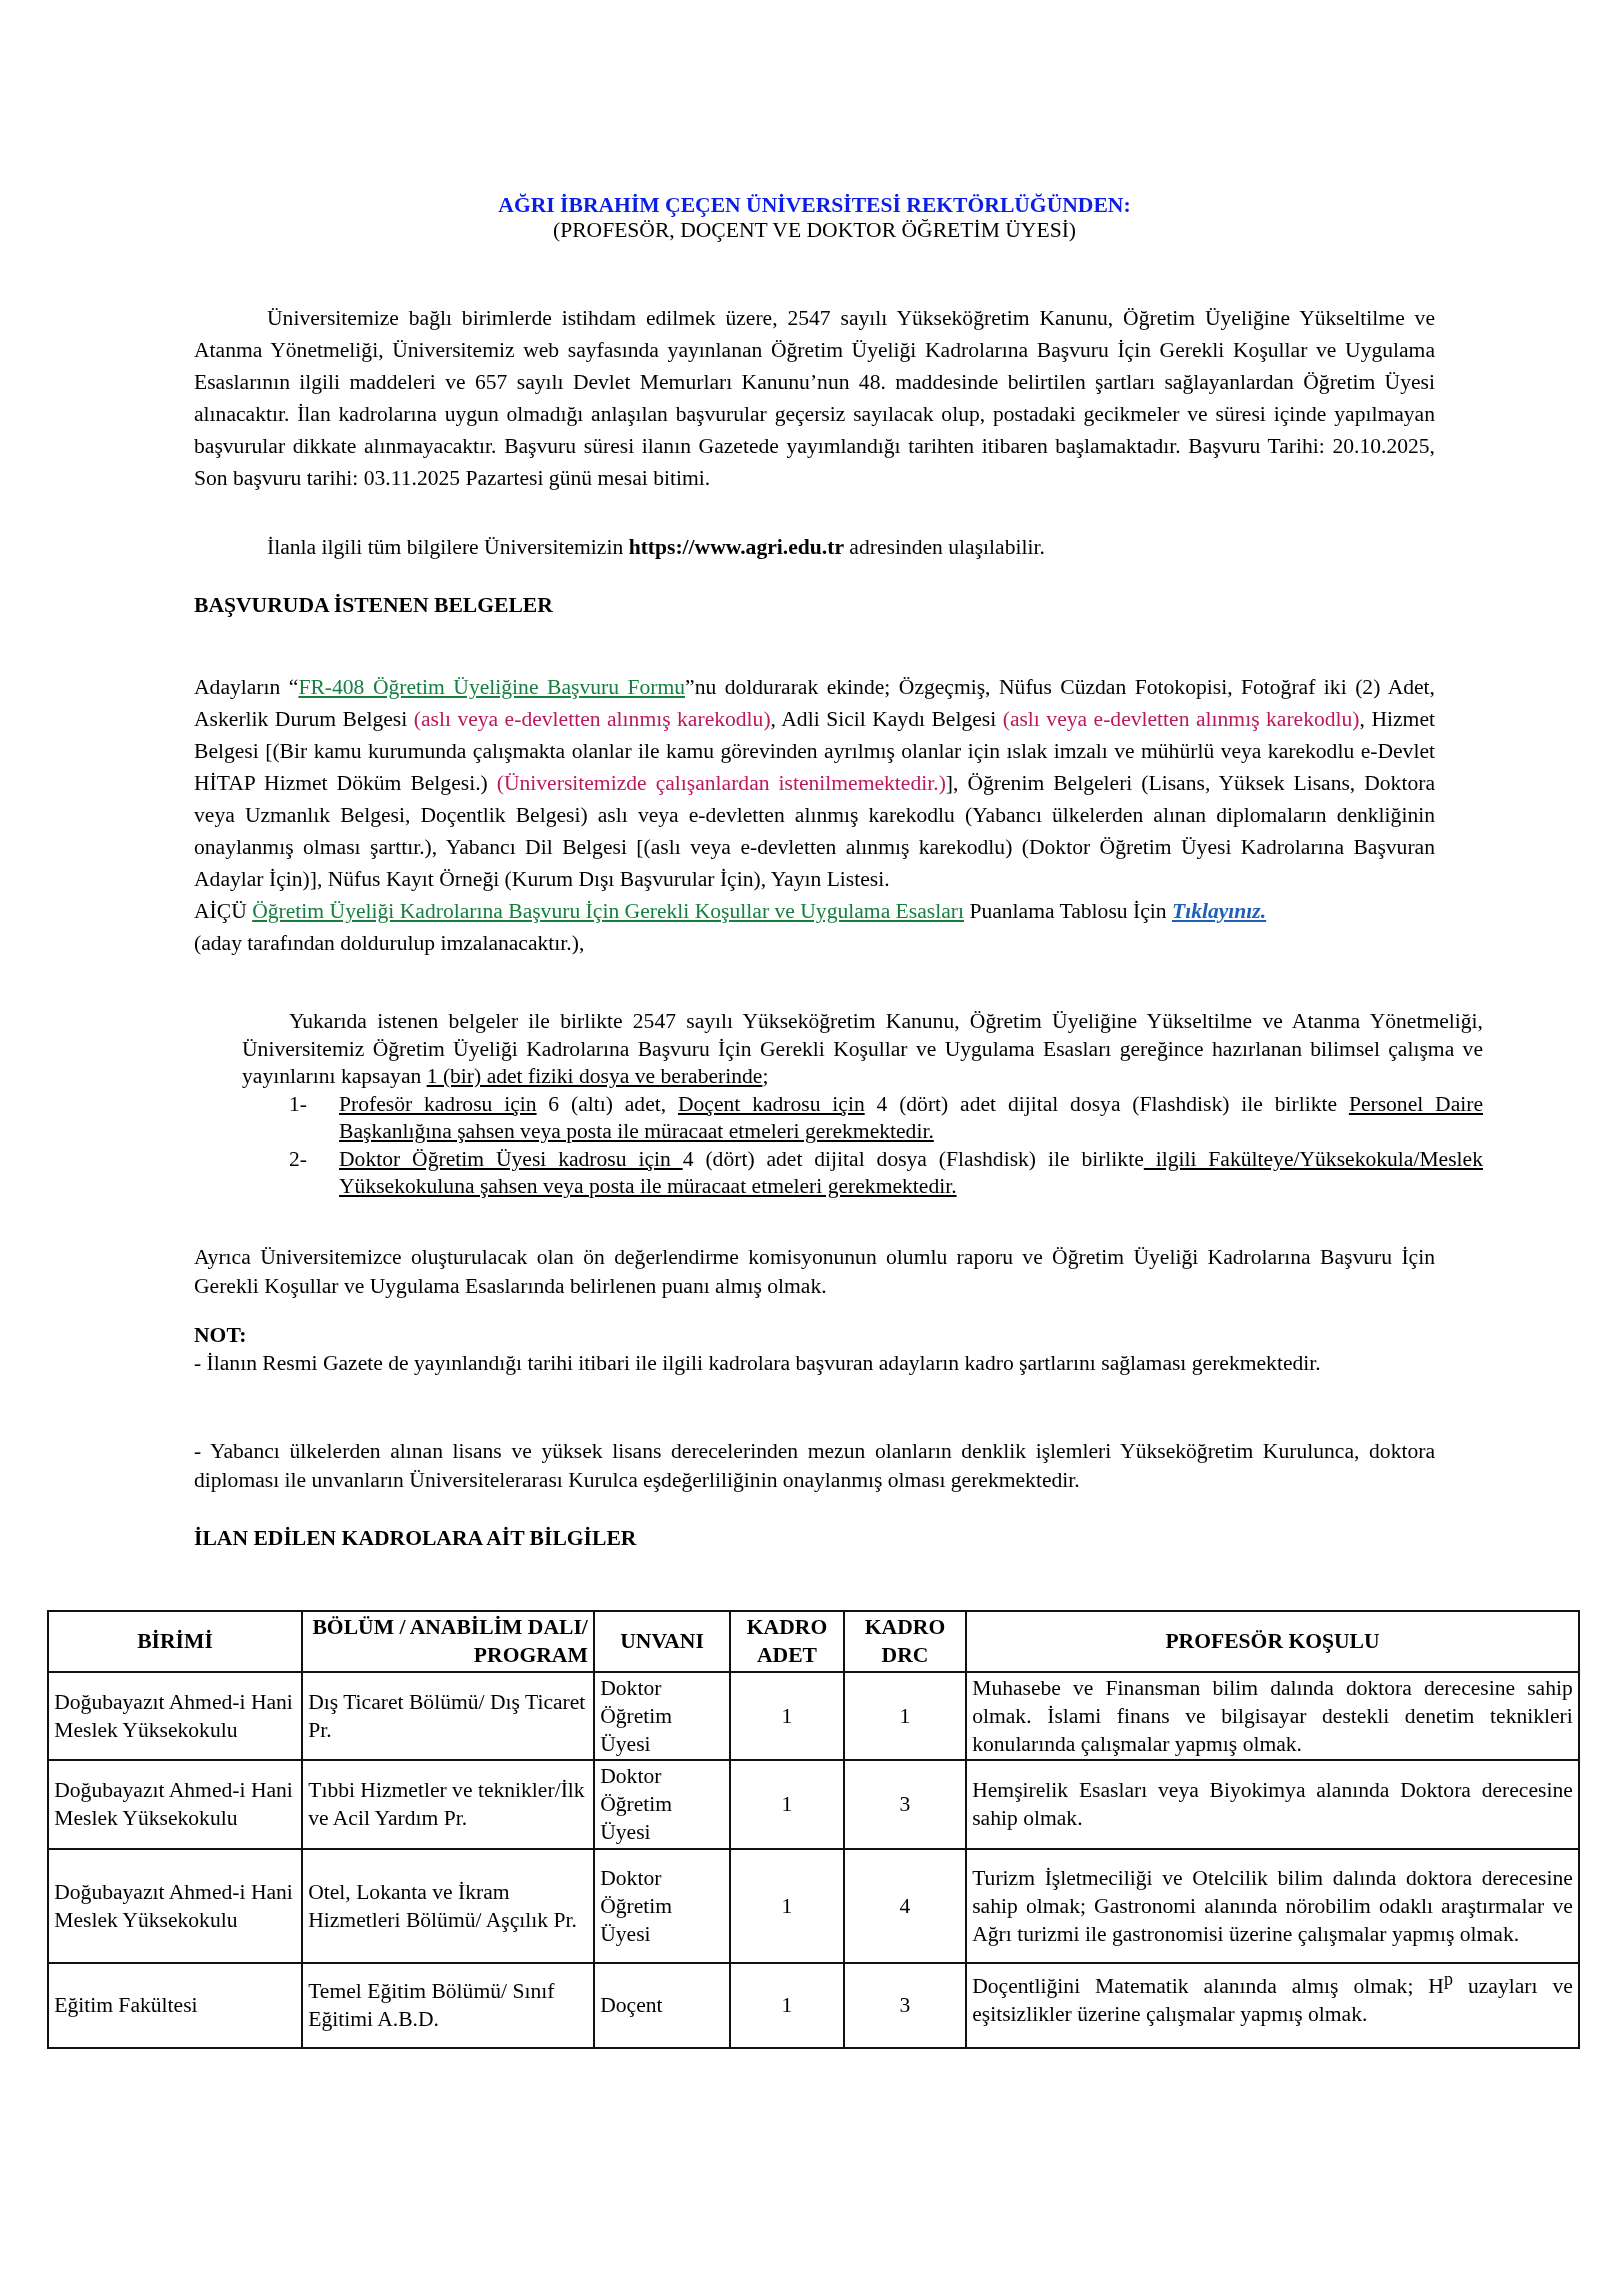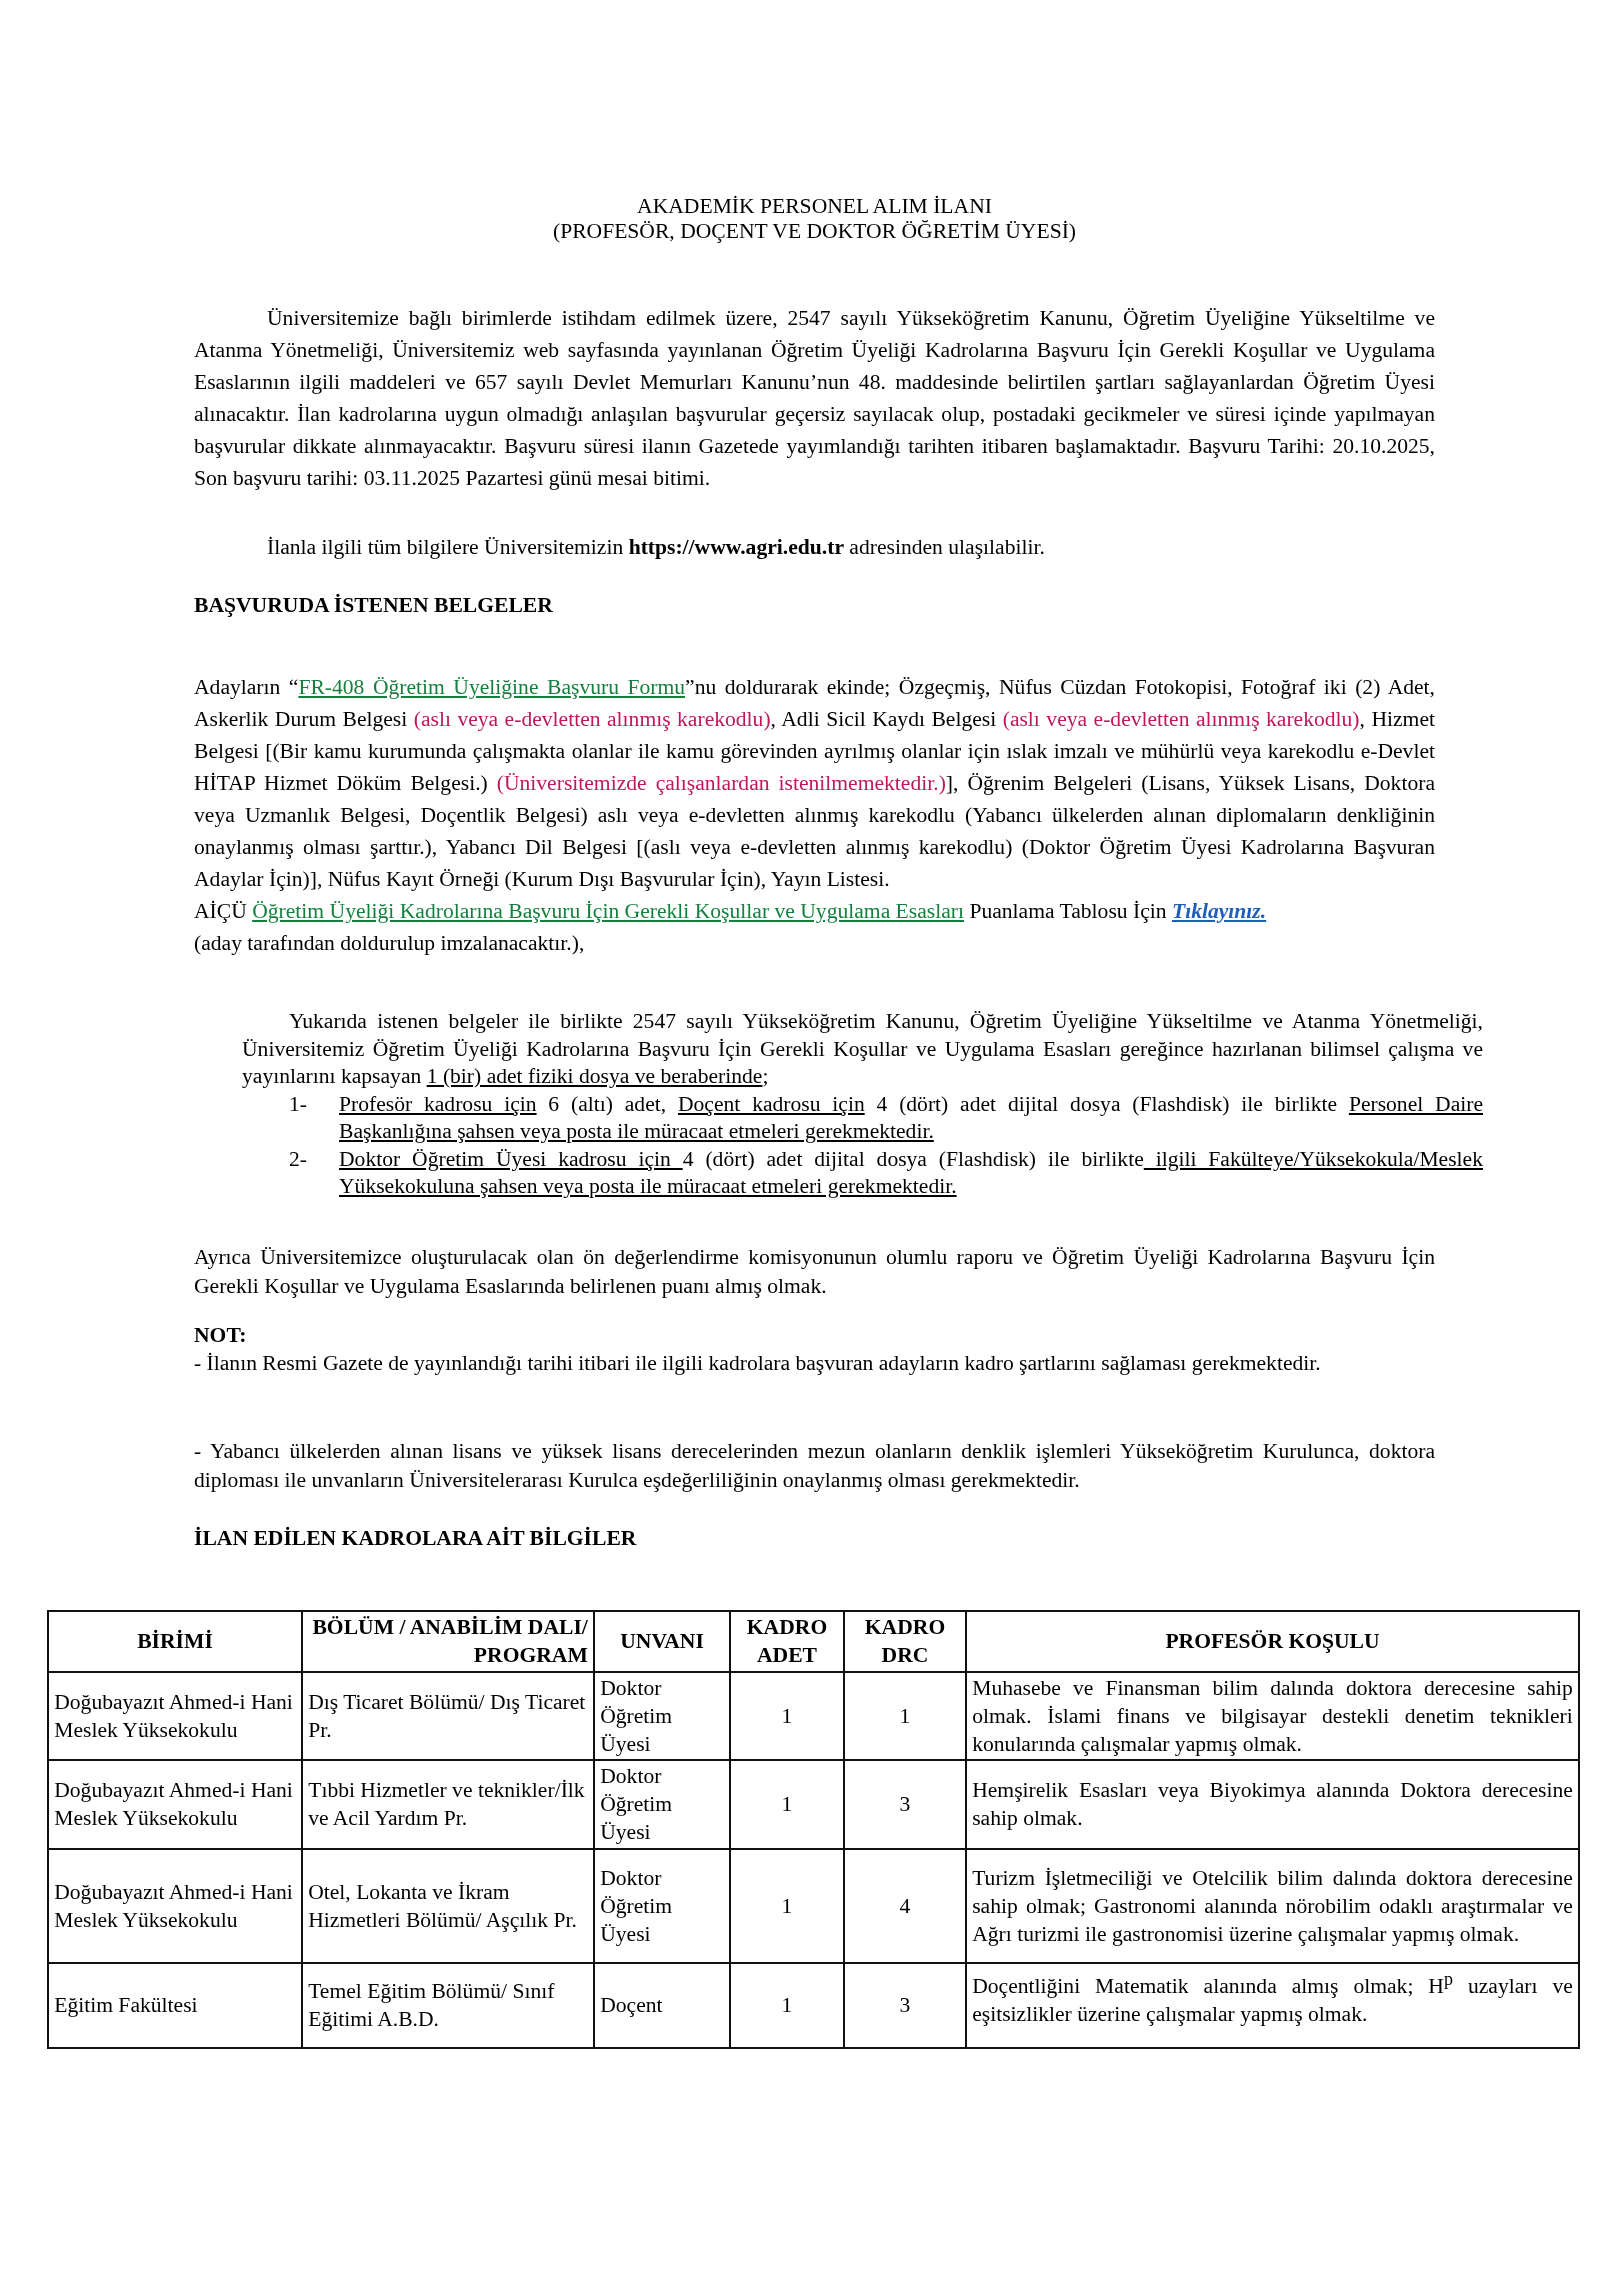--- a/index.html
+++ b/index.html
@@ -32,21 +32,21 @@
   table.kadro th { font-weight: bold; text-align: center; }
   table.kadro td.c { text-align: center; }
   table.kadro td.j { text-align: justify; }
 </style>
 </head>
 <body>
 
 <div class="page">
 
   <div class="title-block">
-    <div class="title-sub">AKADEMİK PERSONEL ALIM İLANI</div>
+    <div class="title-main">AĞRI İBRAHİM ÇEÇEN ÜNİVERSİTESİ REKTÖRLÜĞÜNDEN:</div>
     <div class="title-sub">(PROFESÖR, DOÇENT VE DOKTOR ÖĞRETİM ÜYESİ)</div>
   </div>
 
   <div class="abs para indent" style="top:302px;">Üniversitemize bağlı birimlerde istihdam edilmek üzere, 2547 sayılı Yükseköğretim Kanunu, Öğretim Üyeliğine Yükseltilme ve Atanma Yönetmeliği, Üniversitemiz web sayfasında yayınlanan Öğretim Üyeliği Kadrolarına Başvuru İçin Gerekli Koşullar ve Uygulama Esaslarının ilgili maddeleri ve 657 sayılı Devlet Memurları Kanunu’nun 48. maddesinde belirtilen şartları sağlayanlardan Öğretim Üyesi alınacaktır. İlan kadrolarına uygun olmadığı anlaşılan başvurular geçersiz sayılacak olup, postadaki gecikmeler ve süresi içinde yapılmayan başvurular dikkate alınmayacaktır. Başvuru süresi ilanın Gazetede yayımlandığı tarihten itibaren başlamaktadır. Başvuru Tarihi: 20.10.2025, Son başvuru tarihi: 03.11.2025 Pazartesi günü mesai bitimi.</div>
 
   <div class="abs para indent" style="top:531px;">
     <span>İlanla ilgili tüm bilgilere Üniversitemizin </span><b>https://www.agri.edu.tr</b><span> adresinden ulaşılabilir.</span>
   </div>
 
   <div class="abs heading" style="top:592px;">BAŞVURUDA İSTENEN BELGELER</div>

